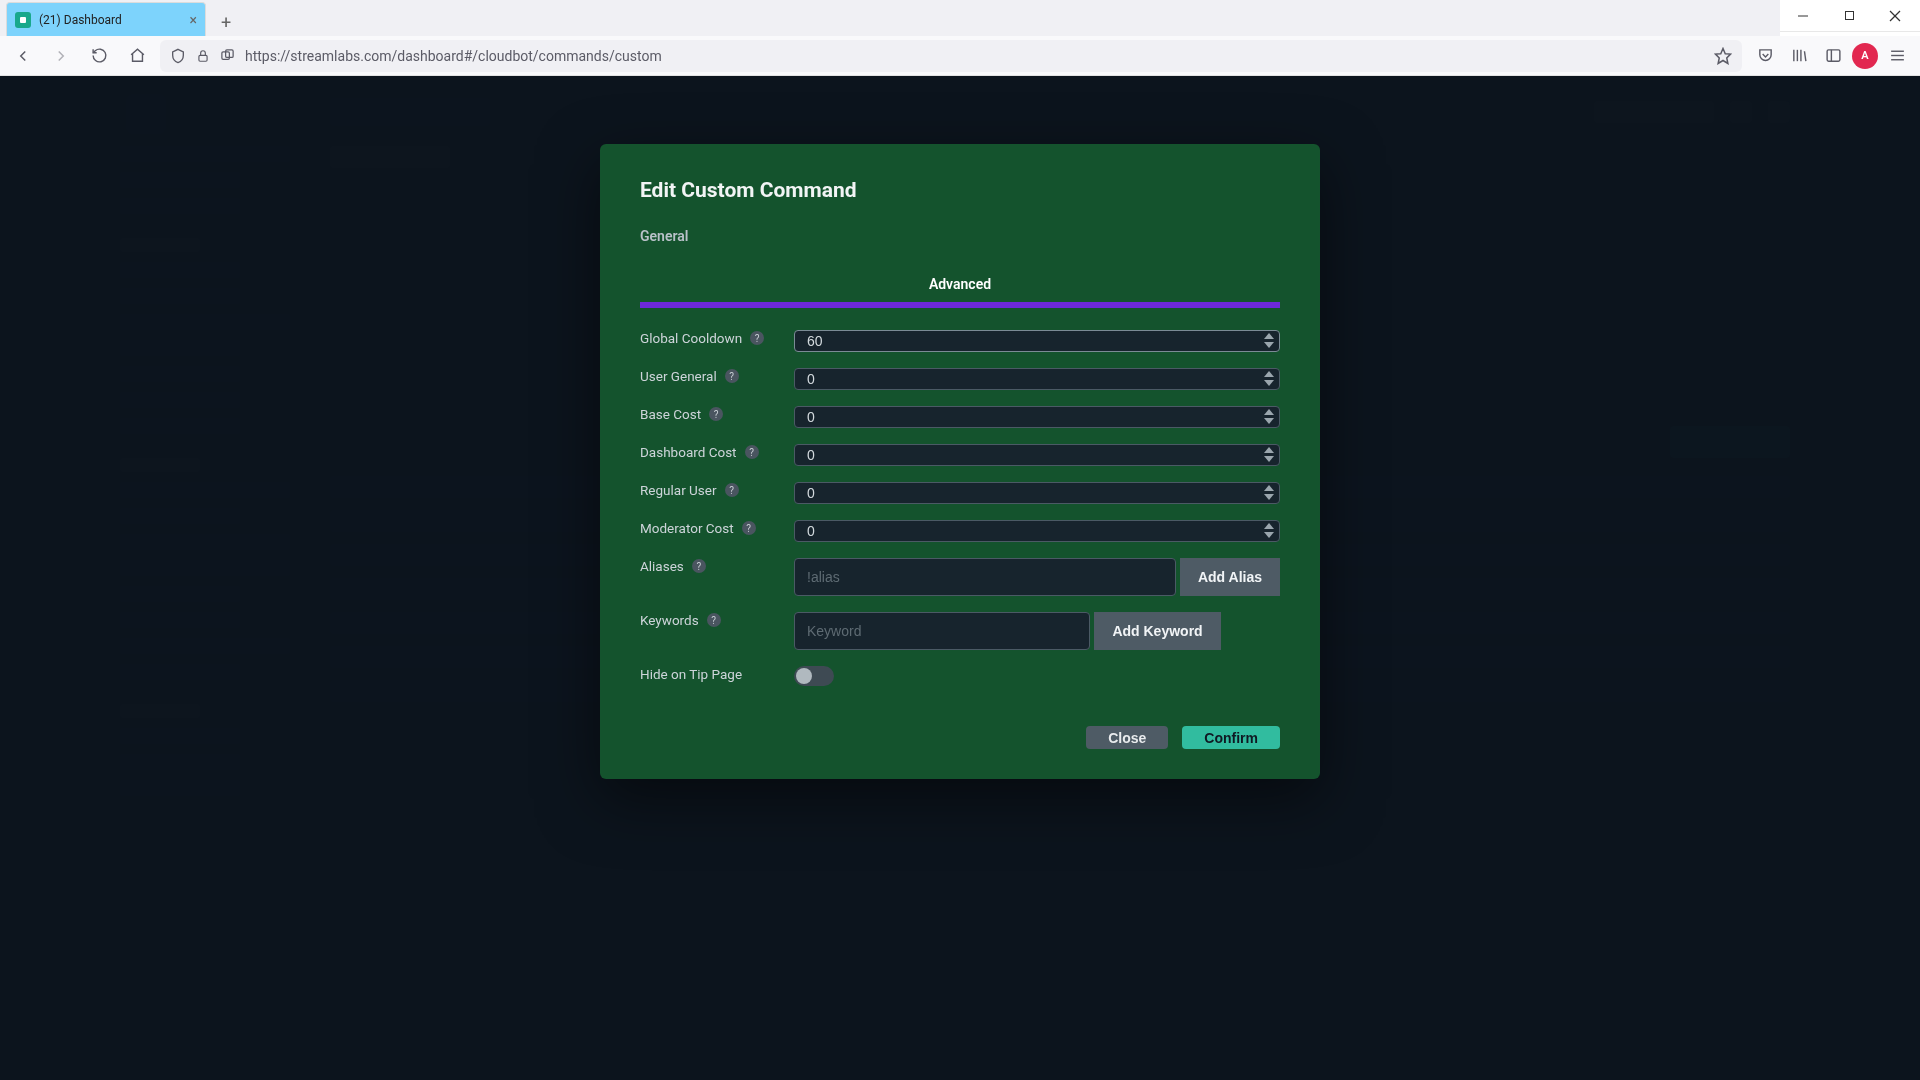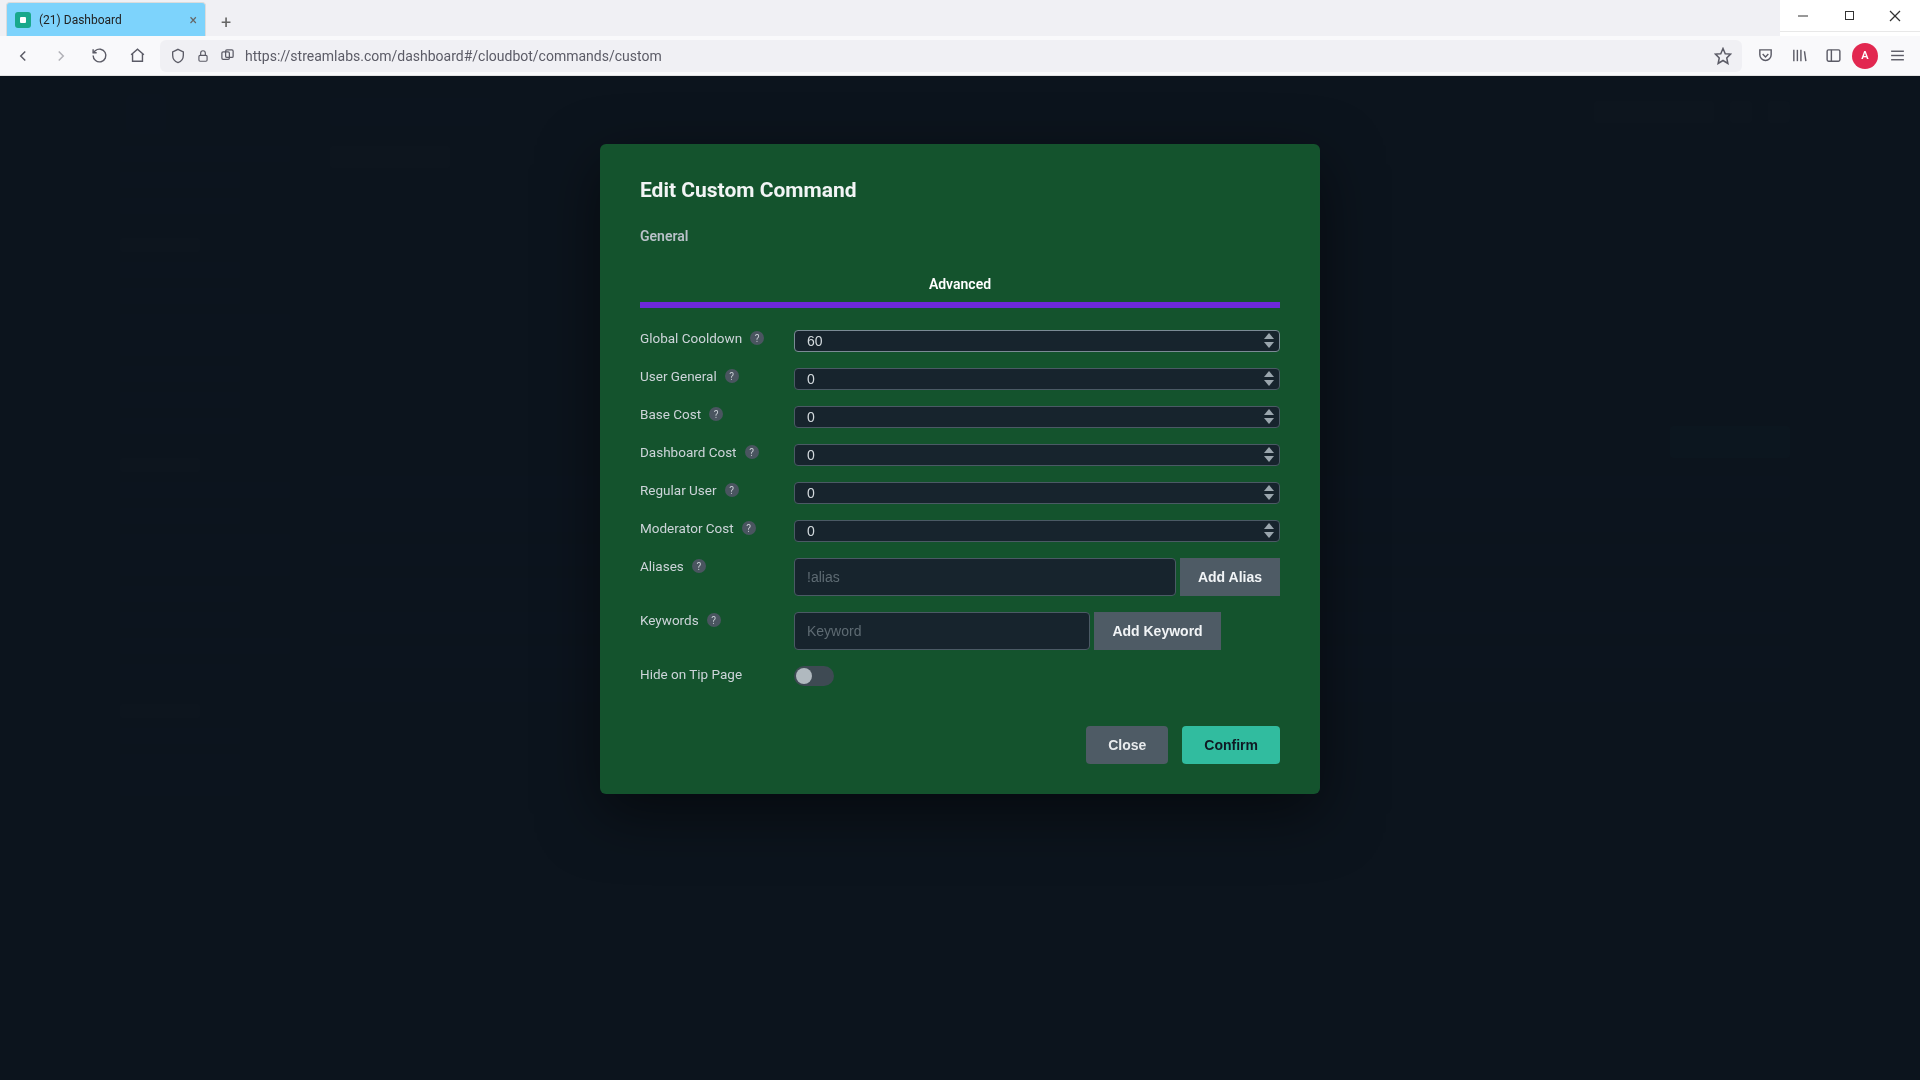--- a/index.html
+++ b/index.html
@@ -194,21 +194,21 @@
 }
 .toggle .knob { width:16px; height:16px; border-radius:50%; background:#b0b9bf; position:absolute; top:2px; left:2px; }
 
 .modal-footer {
   padding: 22px 40px 30px;
   display:flex;
   justify-content:flex-end;
   gap:14px;
 }
 .btn {
-  height:38px;
+  height:23px;
   padding: 0 22px;
   border:none;
   border-radius:4px;
   font-size:14px;
   font-weight:600;
   cursor:pointer;
 }
 .btn-close { background:#4e5b65; color:#e8ebed; }
 .btn-confirm { background:#31bc9f; color:#0f1923; }
 @keyframes blink { 50% { opacity:0; } }

